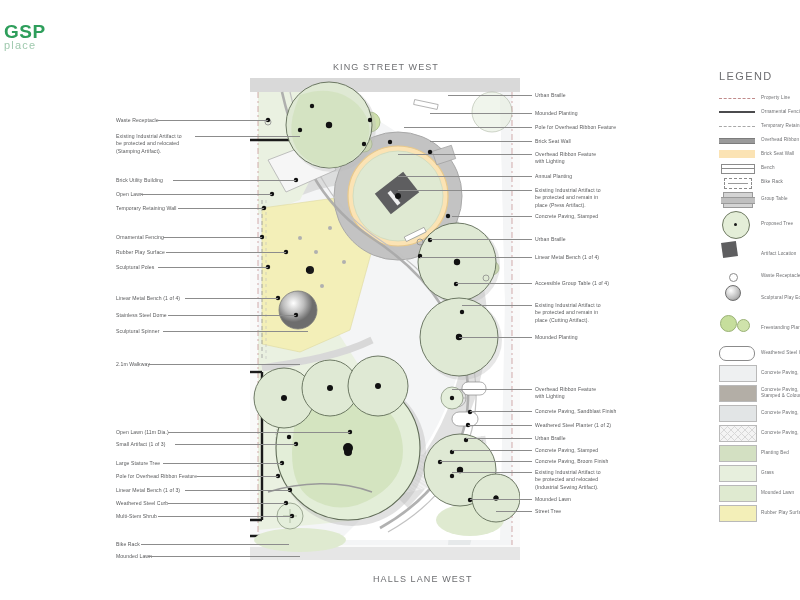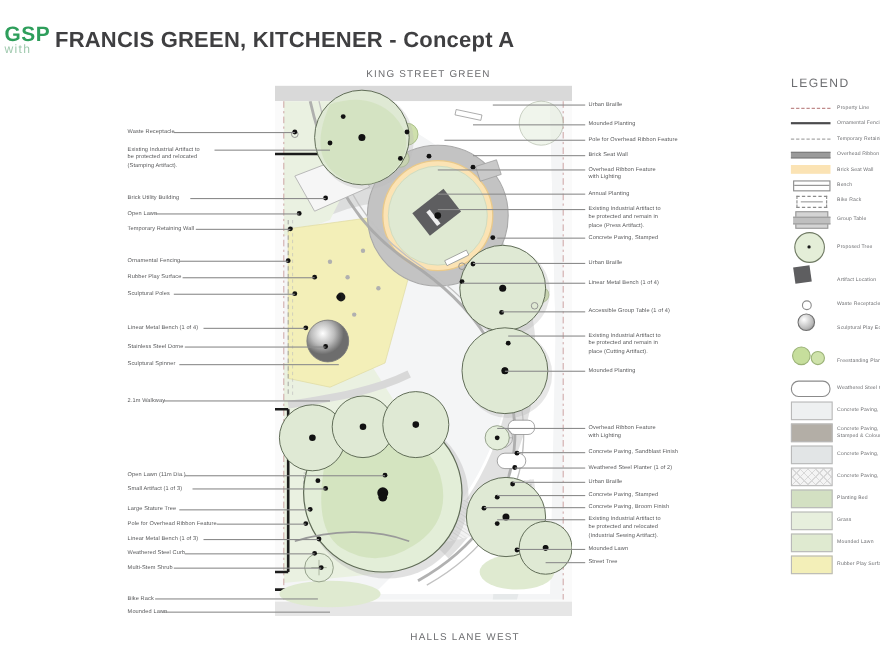--- a/index.html
+++ b/index.html
@@ -307,25 +307,24 @@
       <circle cx="452" cy="452" r="2.2"></circle>
         <circle cx="440" cy="462" r="2.2"></circle>
       <circle cx="452" cy="476" r="2.2"></circle>
       <circle cx="470" cy="500" r="2.2"></circle>
         <circle cx="496" cy="498" r="2.4"></circle>
     </g>
   </svg>
 
   <div class="logo">
     <div class="gsp">GSP</div>
-    <div class="grp">with</div>
+    <div class="grp">place</div>
   </div>
-  <div class="title">FRANCIS GREEN, KITCHENER - Concept A</div>
-
-  <div class="street" id="street-top">KING STREET GREEN</div>
+
+  <div class="street" id="street-top">KING STREET WEST</div>
   <div class="street" id="street-bottom">HALLS LANE WEST</div>
 
   <div id="legend">
     <div class="lg-title">LEGEND</div>
     <div id="legend-rows">
         <div class="lg-row">
           <span class="lg-sym">
             <span class="s-property"></span>
           </span>
           <span class="lg-txt">Property Line</span>

